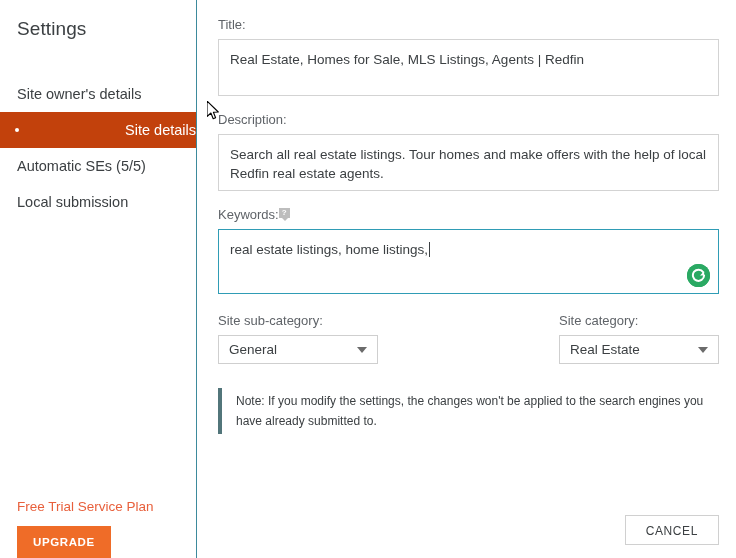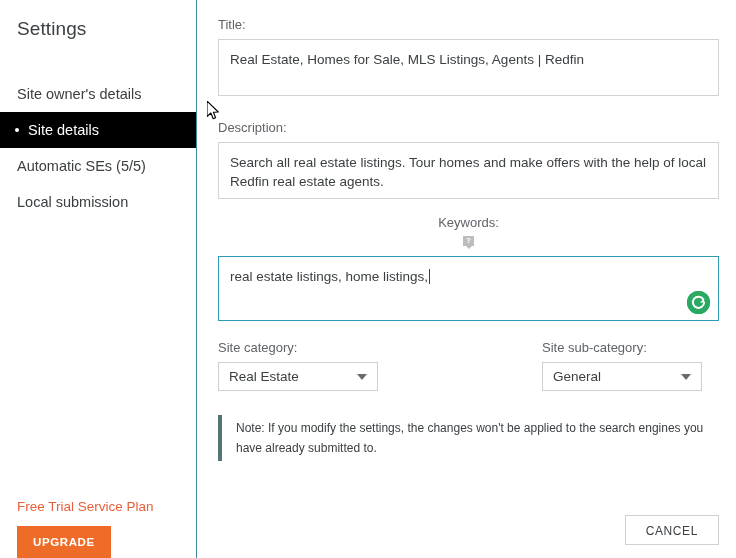--- a/index.html
+++ b/index.html
@@ -50,23 +50,24 @@
     line-height: 36px;
     padding-left: 17px;
     font-size: 14.5px;
     color: #3c4043;
     position: relative;
     cursor: pointer;
     white-space: nowrap;
   }
 
   .nav-item.active {
-    background: #000000;
+    background: #c2410c;
     color: #ffffff;
     padding-left: 28px;
+    text-align: right;
   }
 
   .nav-item.active .bullet {
     position: absolute;
     left: 15px;
     top: 50%;
     margin-top: -2px;
     width: 4px;
     height: 4px;
     border-radius: 50%;
@@ -116,22 +117,20 @@
   .field-label {
     font-size: 13px;
     color: #5f6368;
     margin-bottom: 7px;
     display: block;
   }
 
   .field-label.keywords-label {
     display: flex;
     align-items: center;
-    gap: 6px;
-    flex-direction: column;
   }
 
   .help-icon {
     display: inline-block;
     width: 11px;
     height: 13px;
     position: relative;
     cursor: pointer;
   }
   .help-icon .bubble {
@@ -207,21 +206,21 @@
     bottom: 7px;
     width: 23px;
     height: 23px;
     border-radius: 50%;
     background: #2aa963;
     cursor: pointer;
   }
   .refresh-icon svg { display: block; }
 
   .field-block { margin-bottom: 17px; }
-  .field-block.title-block { margin-bottom: 24px; }
+  .field-block.title-block { margin-bottom: 16px; }
   .field-block.desc-block  { margin-bottom: 16px; }
   .field-block.kw-block    { margin-bottom: 19px; }
 
   
   .select-row {
     display: flex;
     justify-content: space-between;
     align-items: flex-start;
     margin-bottom: 24px;
   }
@@ -363,36 +362,36 @@
             </svg>
           </span>
           <span class="keywords-text">
             <span style="visibility:hidden">real estate listings, home listings,</span><span class="kw-caret"></span>
           </span>
         </div>
       </div>
 
       <div class="select-row">
 
+        <div class="select-group right">
+          <label class="field-label">Site sub-category:</label>
+          <div class="select-box">
+            <span class="val">General</span>
+            <span class="select-arrow"></span>
+          </div>
+        </div>
+
         <div class="select-group left">
           <label class="field-label">Site category:</label>
           <div class="select-box">
             <span class="val">Real Estate</span>
             <span class="select-arrow"></span>
           </div>
         </div>
 
-        <div class="select-group right">
-          <label class="field-label">Site sub-category:</label>
-          <div class="select-box">
-            <span class="val">General</span>
-            <span class="select-arrow"></span>
-          </div>
-        </div>
-
       </div>
 
       <div class="note">Note: If you modify the settings, the changes won't be applied to the search engines you have already submitted to.</div>
 
     </div>
 
     <div class="footer">
       <button class="btn">CANCEL</button>
     </div>
 

